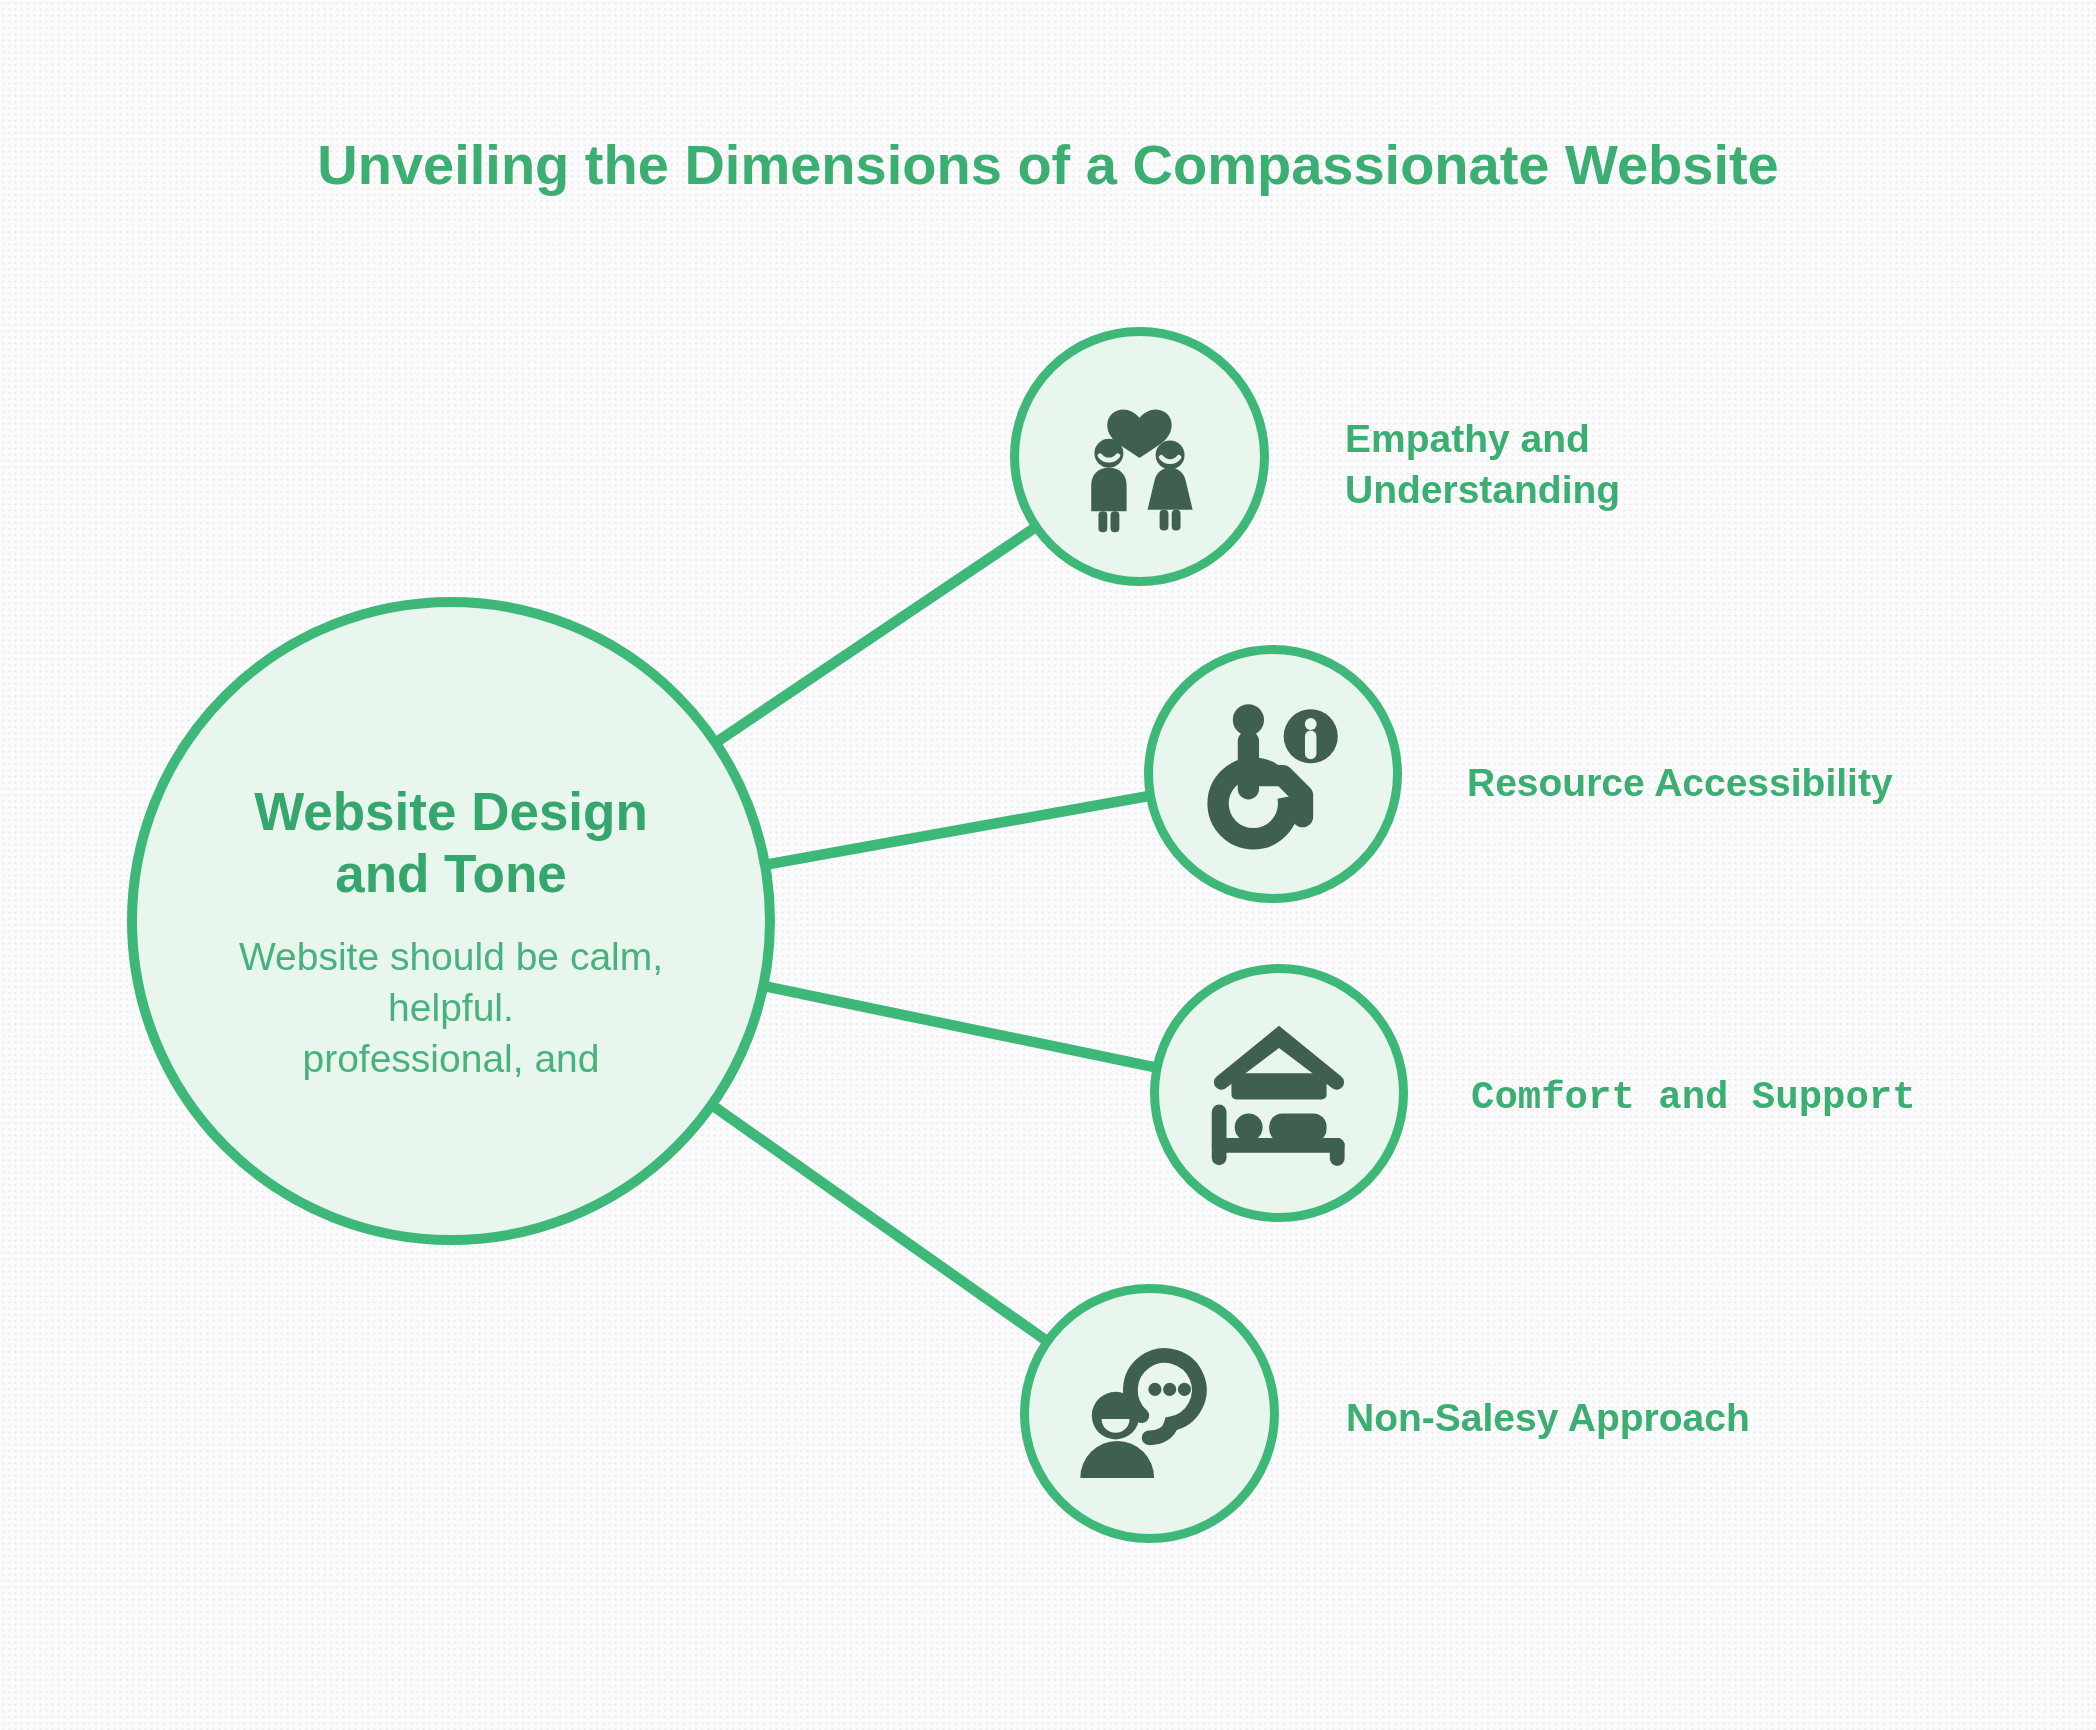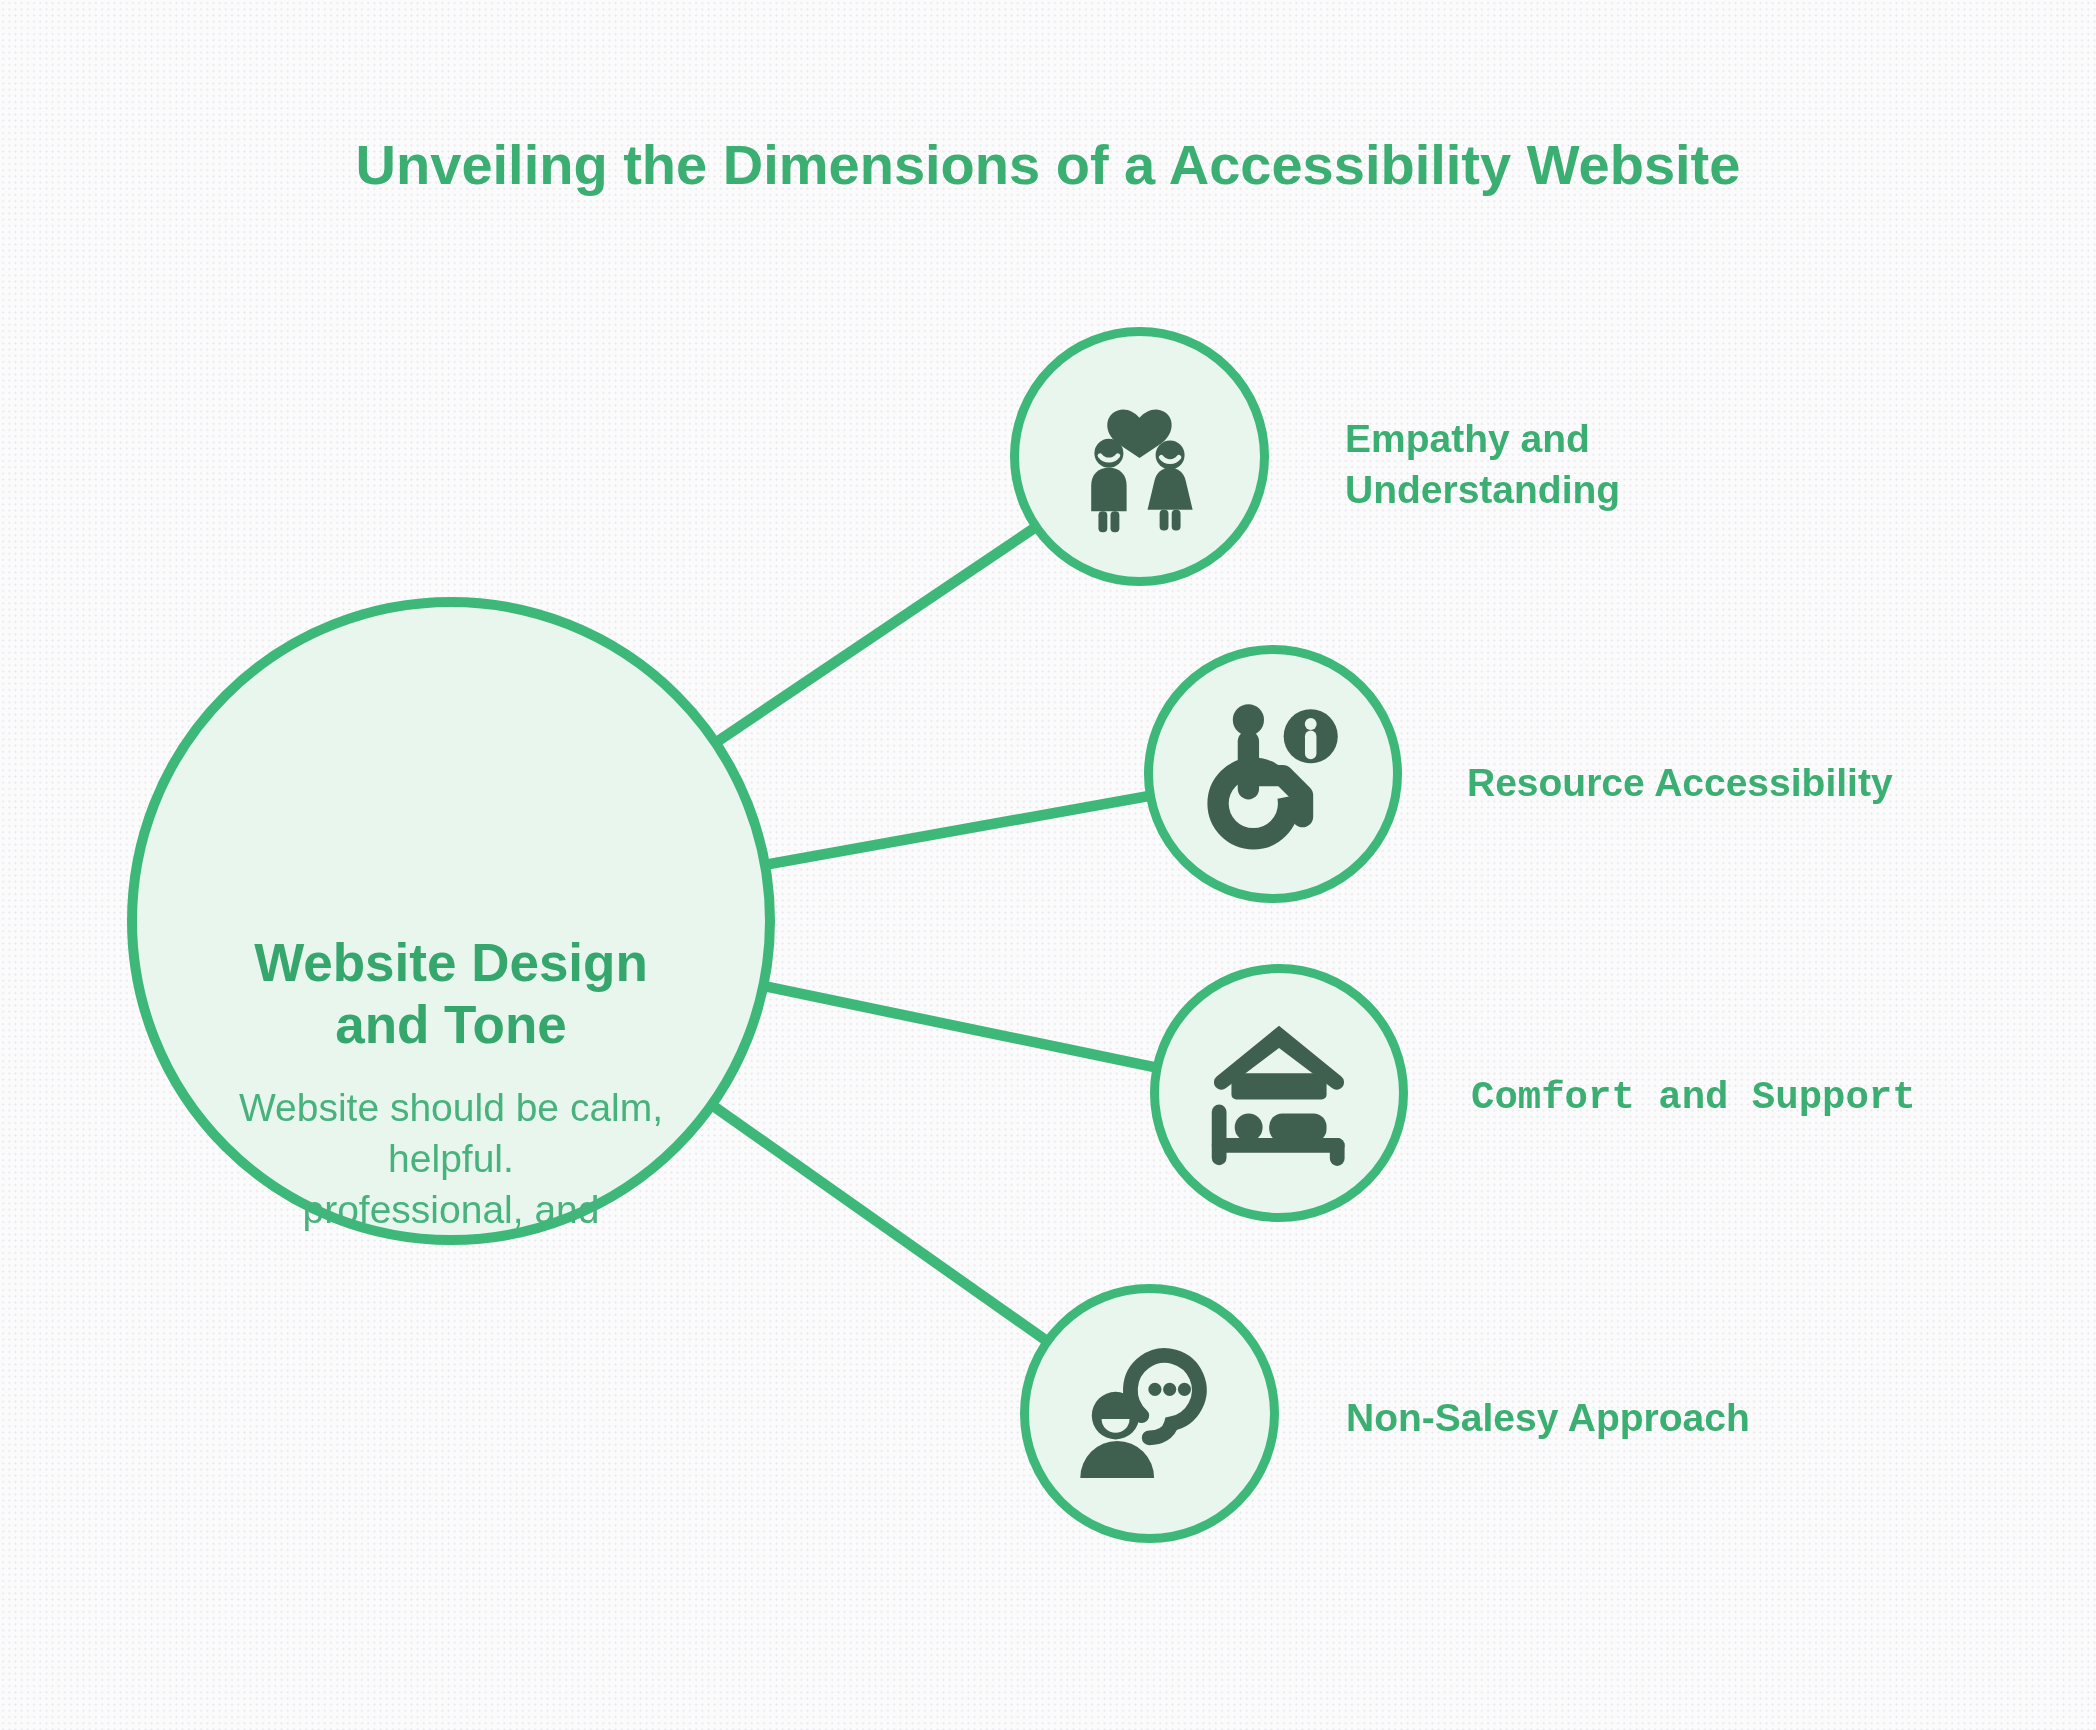--- a/index.html
+++ b/index.html
@@ -42,21 +42,21 @@
     top: 597px;
     width: 648px;
     height: 648px;
     box-sizing: border-box;
     border: 10.6px solid #3DB878;
     border-radius: 50%;
     background: #E8F6EE;
     display: flex;
     flex-direction: column;
     align-items: center;
-    justify-content: flex-end;
+    justify-content: center;
     padding-top: 23px;
     text-align: center;
   }
   .center-title {
     font-size: 53px;
     line-height: 62px;
     font-weight: bold;
     color: #35A76D;
   }
   .center-sub {
@@ -101,21 +101,21 @@
   .icon-dark { fill: #40604F; }
   .icon-light { fill: #E8F6EE; }
   .stroke-dark { stroke: #40604F; fill: none; }
   .stroke-light { stroke: #E8F6EE; fill: none; }
 </style>
 </head>
 <body>
 
 <div class="canvas">
 
-  <h1 class="heading">Unveiling the Dimensions of a Accessibility Website</h1>
+  <h1 class="heading">Unveiling the Dimensions of a Compassionate Website</h1>
 
   <svg class="connectors" width="2096" height="1731" viewBox="0 0 2376 1962">
     <line x1="511" y1="1044" x2="1292" y2="518"></line>
     <line x1="511" y1="1044" x2="1443" y2="877"></line>
     <line x1="511" y1="1044" x2="1450" y2="1239"></line>
     <line x1="511" y1="1044" x2="1303" y2="1602"></line>
   </svg>
 
   <div class="center-node">
     <div class="center-title">

